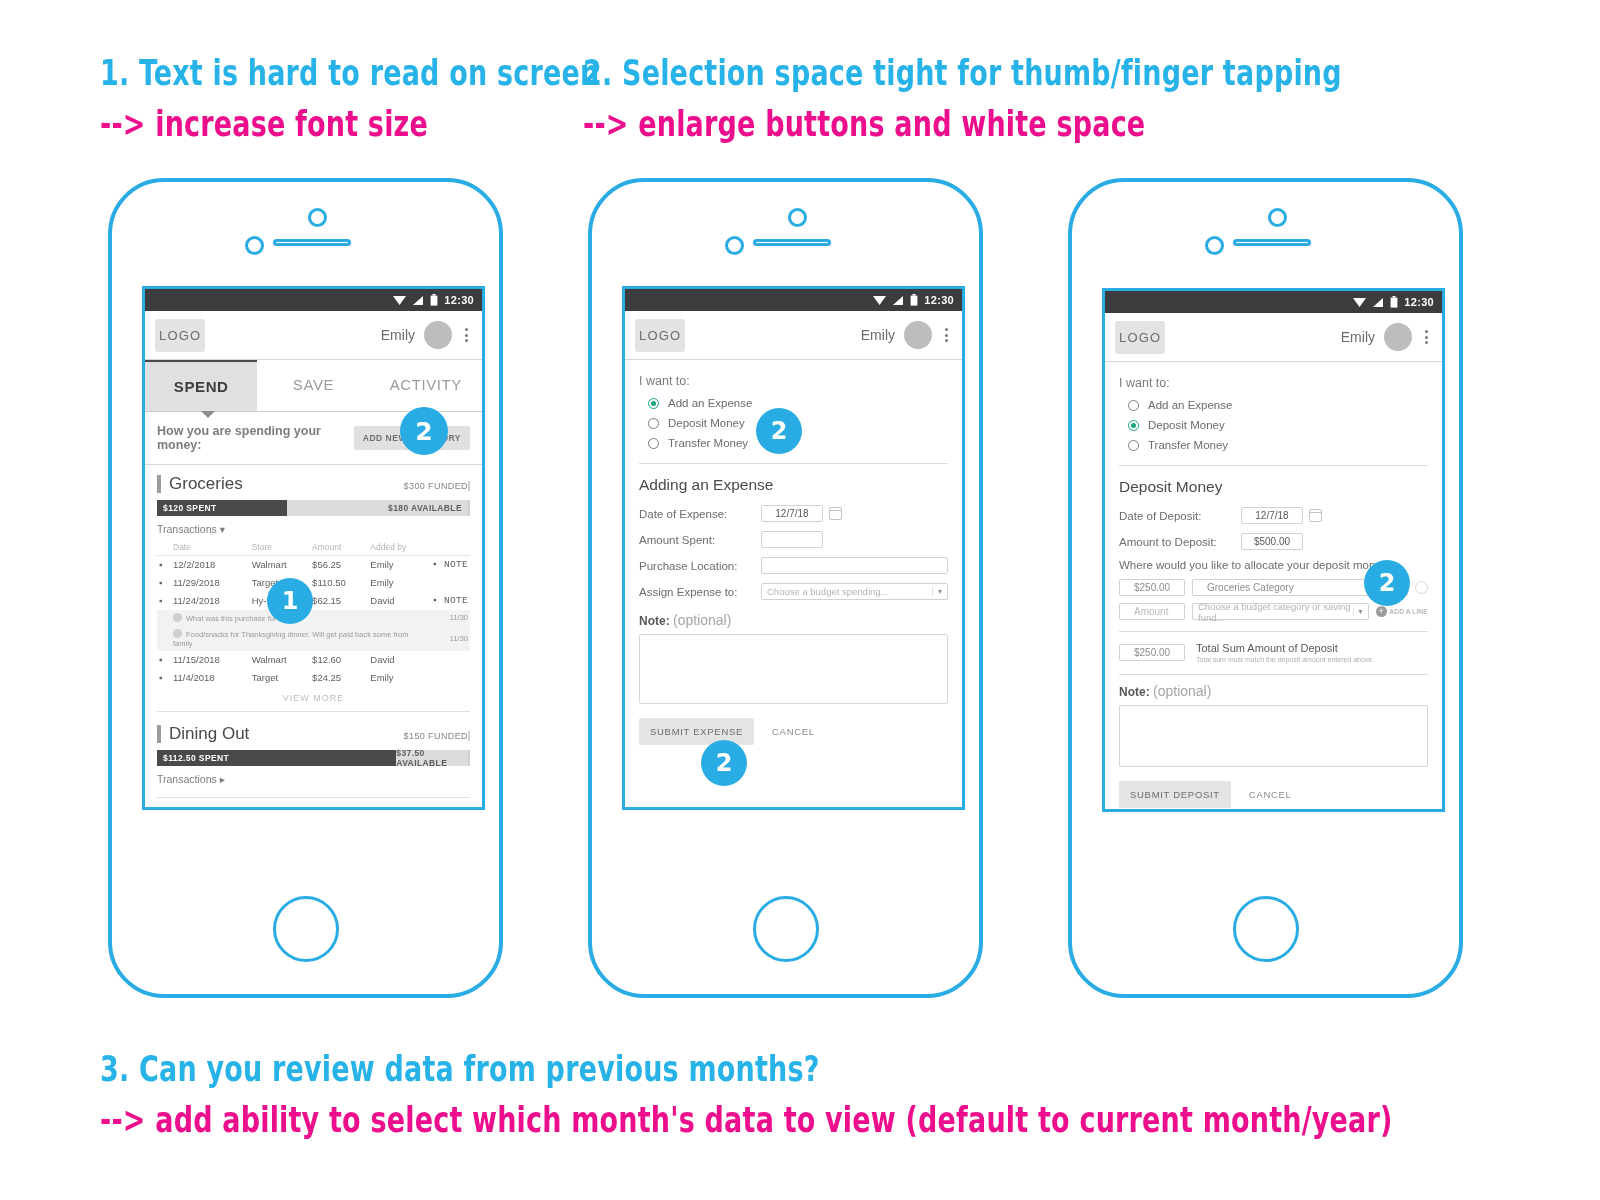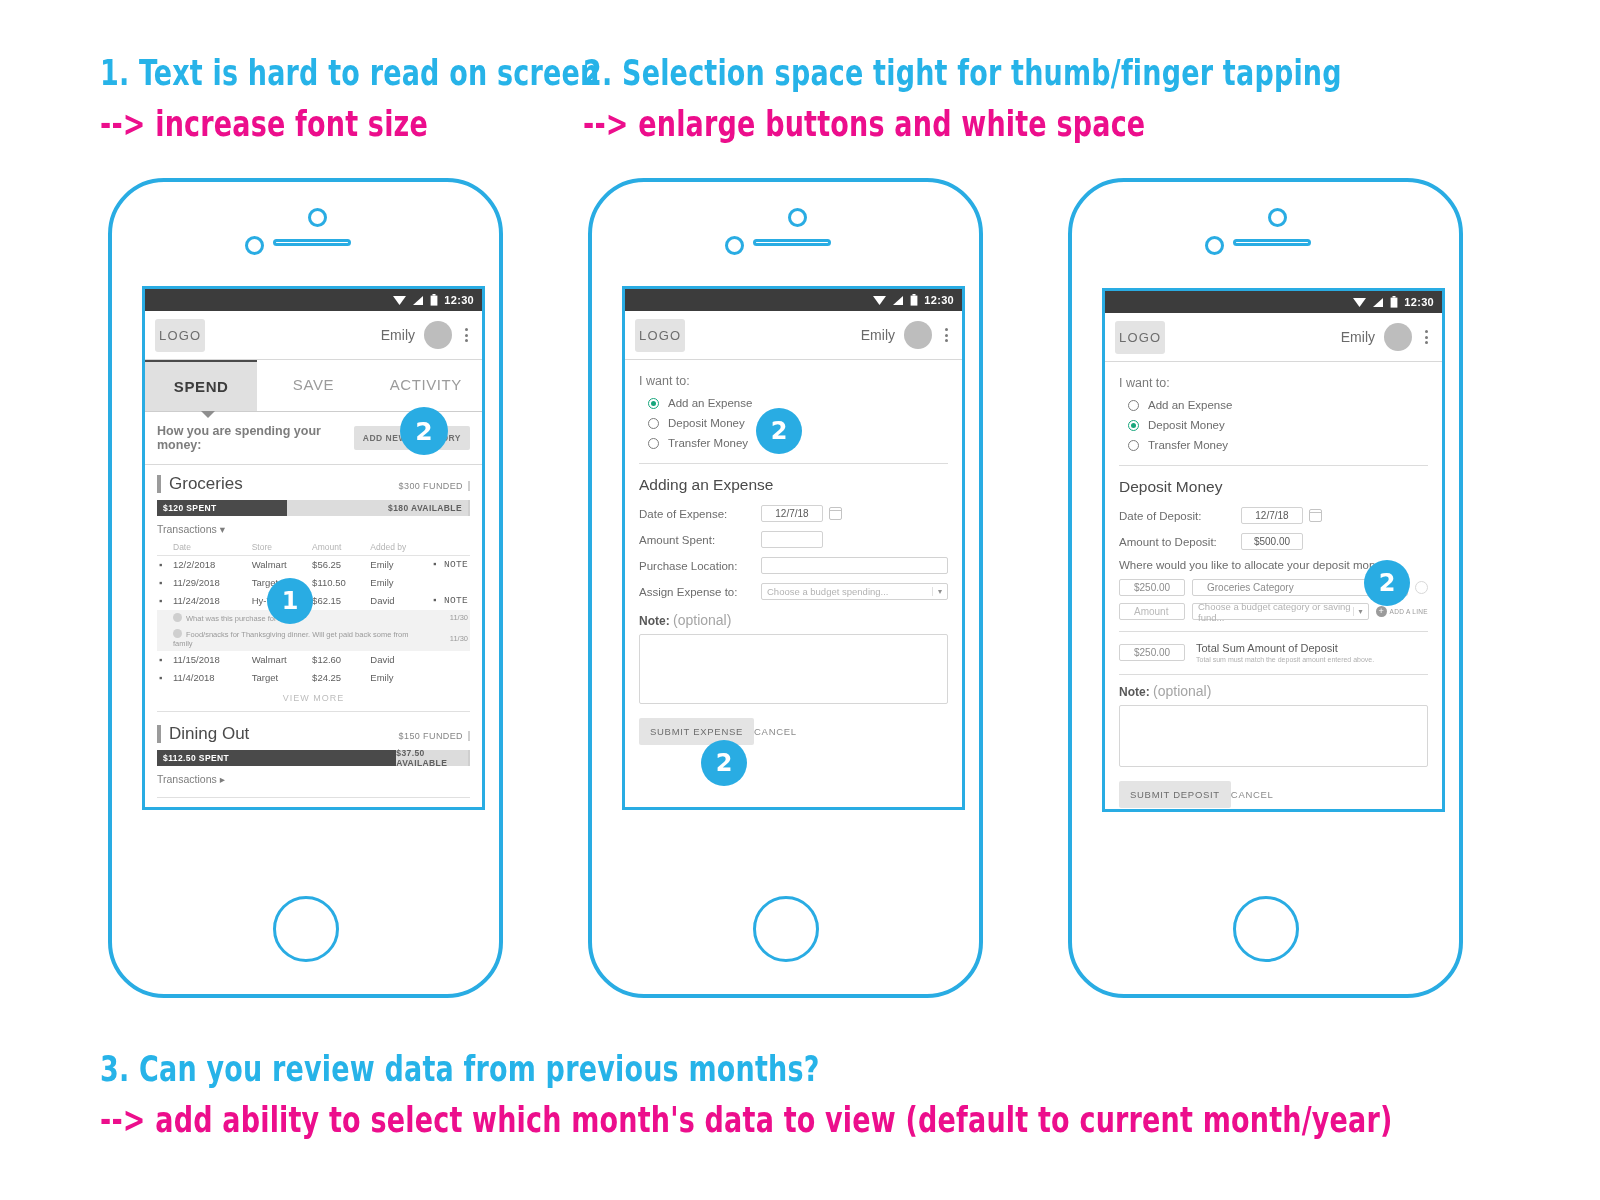--- a/index.html
+++ b/index.html
@@ -60,21 +60,21 @@
     border-bottom:1px solid #d9d9d9;font-weight:bold;}
   .subbar-label{color:#7d7d7d;font-size:12.5px;}
   .btn-gray{background:#e0e0e0;color:#6f6f6f;font-size:8.5px;letter-spacing:.5px;
     padding:7px 9px;border-radius:2px;margin-left:auto;white-space:nowrap;}
   
   .cat{padding:10px 12px 0 12px;}
   .cat-head{display:flex;align-items:baseline;}
   .cat-title{font-size:17px;color:#4a4a4a;border-left:4px solid #9b9b9b;
     padding-left:8px;line-height:1.05;}
   .cat-funded{margin-left:auto;font-size:9px;color:#868686;letter-spacing:.4px;
-    border-right:2px solid #cfcfcf;padding-right:5px;}
+    border-right:2px solid #cfcfcf;}
   .bar{display:flex;height:16px;margin-top:7px;border-right:2px solid #cfcfcf;}
   .bar-spent{background:#4a4a4a;color:#fff;font-size:8.5px;font-weight:700;
     letter-spacing:.4px;display:flex;align-items:center;padding-left:6px;}
   .bar-avail{background:#dcdcdc;color:#5f5f5f;font-size:8.5px;font-weight:700;
     letter-spacing:.4px;display:flex;align-items:center;justify-content:flex-end;
     padding-right:6px;flex:1;}
   .tx-toggle{font-size:10.5px;color:#7d7d7d;margin:7px 0 0 0;}
   .tx-table{width:100%;border-collapse:collapse;margin-top:4px;}
   .tx-table th{font-size:8.5px;color:#b4b4b4;font-weight:400;text-align:left;
     padding:3px 2px;border-bottom:1px solid #e3e3e3;}
@@ -109,21 +109,21 @@
     margin-left:6px;position:relative;box-sizing:border-box;}
   .cal:before{content:"";position:absolute;left:0;right:0;top:2px;height:1.4px;background:#c4c4c4;}
   .fselect{border:1px solid #d2d2d2;border-radius:2px;height:17px;
     display:flex;align-items:center;padding:0 5px;font-size:9.5px;color:#b3b3b3;
     box-sizing:border-box;}
   .fselect .arrow{margin-left:auto;color:#8f8f8f;font-size:8px;border-left:1px solid #e0e0e0;
     padding-left:5px;}
   .note-lbl{font-size:12px;color:#585858;margin:12px 0 6px;}
   .note-lbl span{font-size:14px;color:#a5a5a5;}
   .textarea{border:1px solid #d6d6d6;border-radius:2px;height:68px;background:#fff;}
-  .btnrow{display:flex;align-items:center;margin-top:14px;}
+  .btnrow{display:flex;align-items:center;gap:18px;margin-top:14px;}
   .btn-submit{background:#e4e4e4;color:#6d6d6d;font-size:9.5px;letter-spacing:.7px;
     padding:8px 11px;border-radius:2px;}
   .btn-cancel{color:#8b8b8b;font-size:9.5px;letter-spacing:.7px;}
   .alloc-q{font-size:11.5px;color:#6c6c6c;margin:2px 0 8px;}
   .alloc-row{display:flex;align-items:center;gap:7px;margin-bottom:7px;}
   .alloc-amt{width:66px;flex:none;}
   .alloc-cat{flex:1;}
   .minus{width:11px;height:11px;border-radius:50%;border:1.5px solid #d8d8d8;flex:none;}
   .addline{display:flex;align-items:center;gap:3px;flex:none;}
   .addline .plus{width:11px;height:11px;border-radius:50%;background:#9b9b9b;

